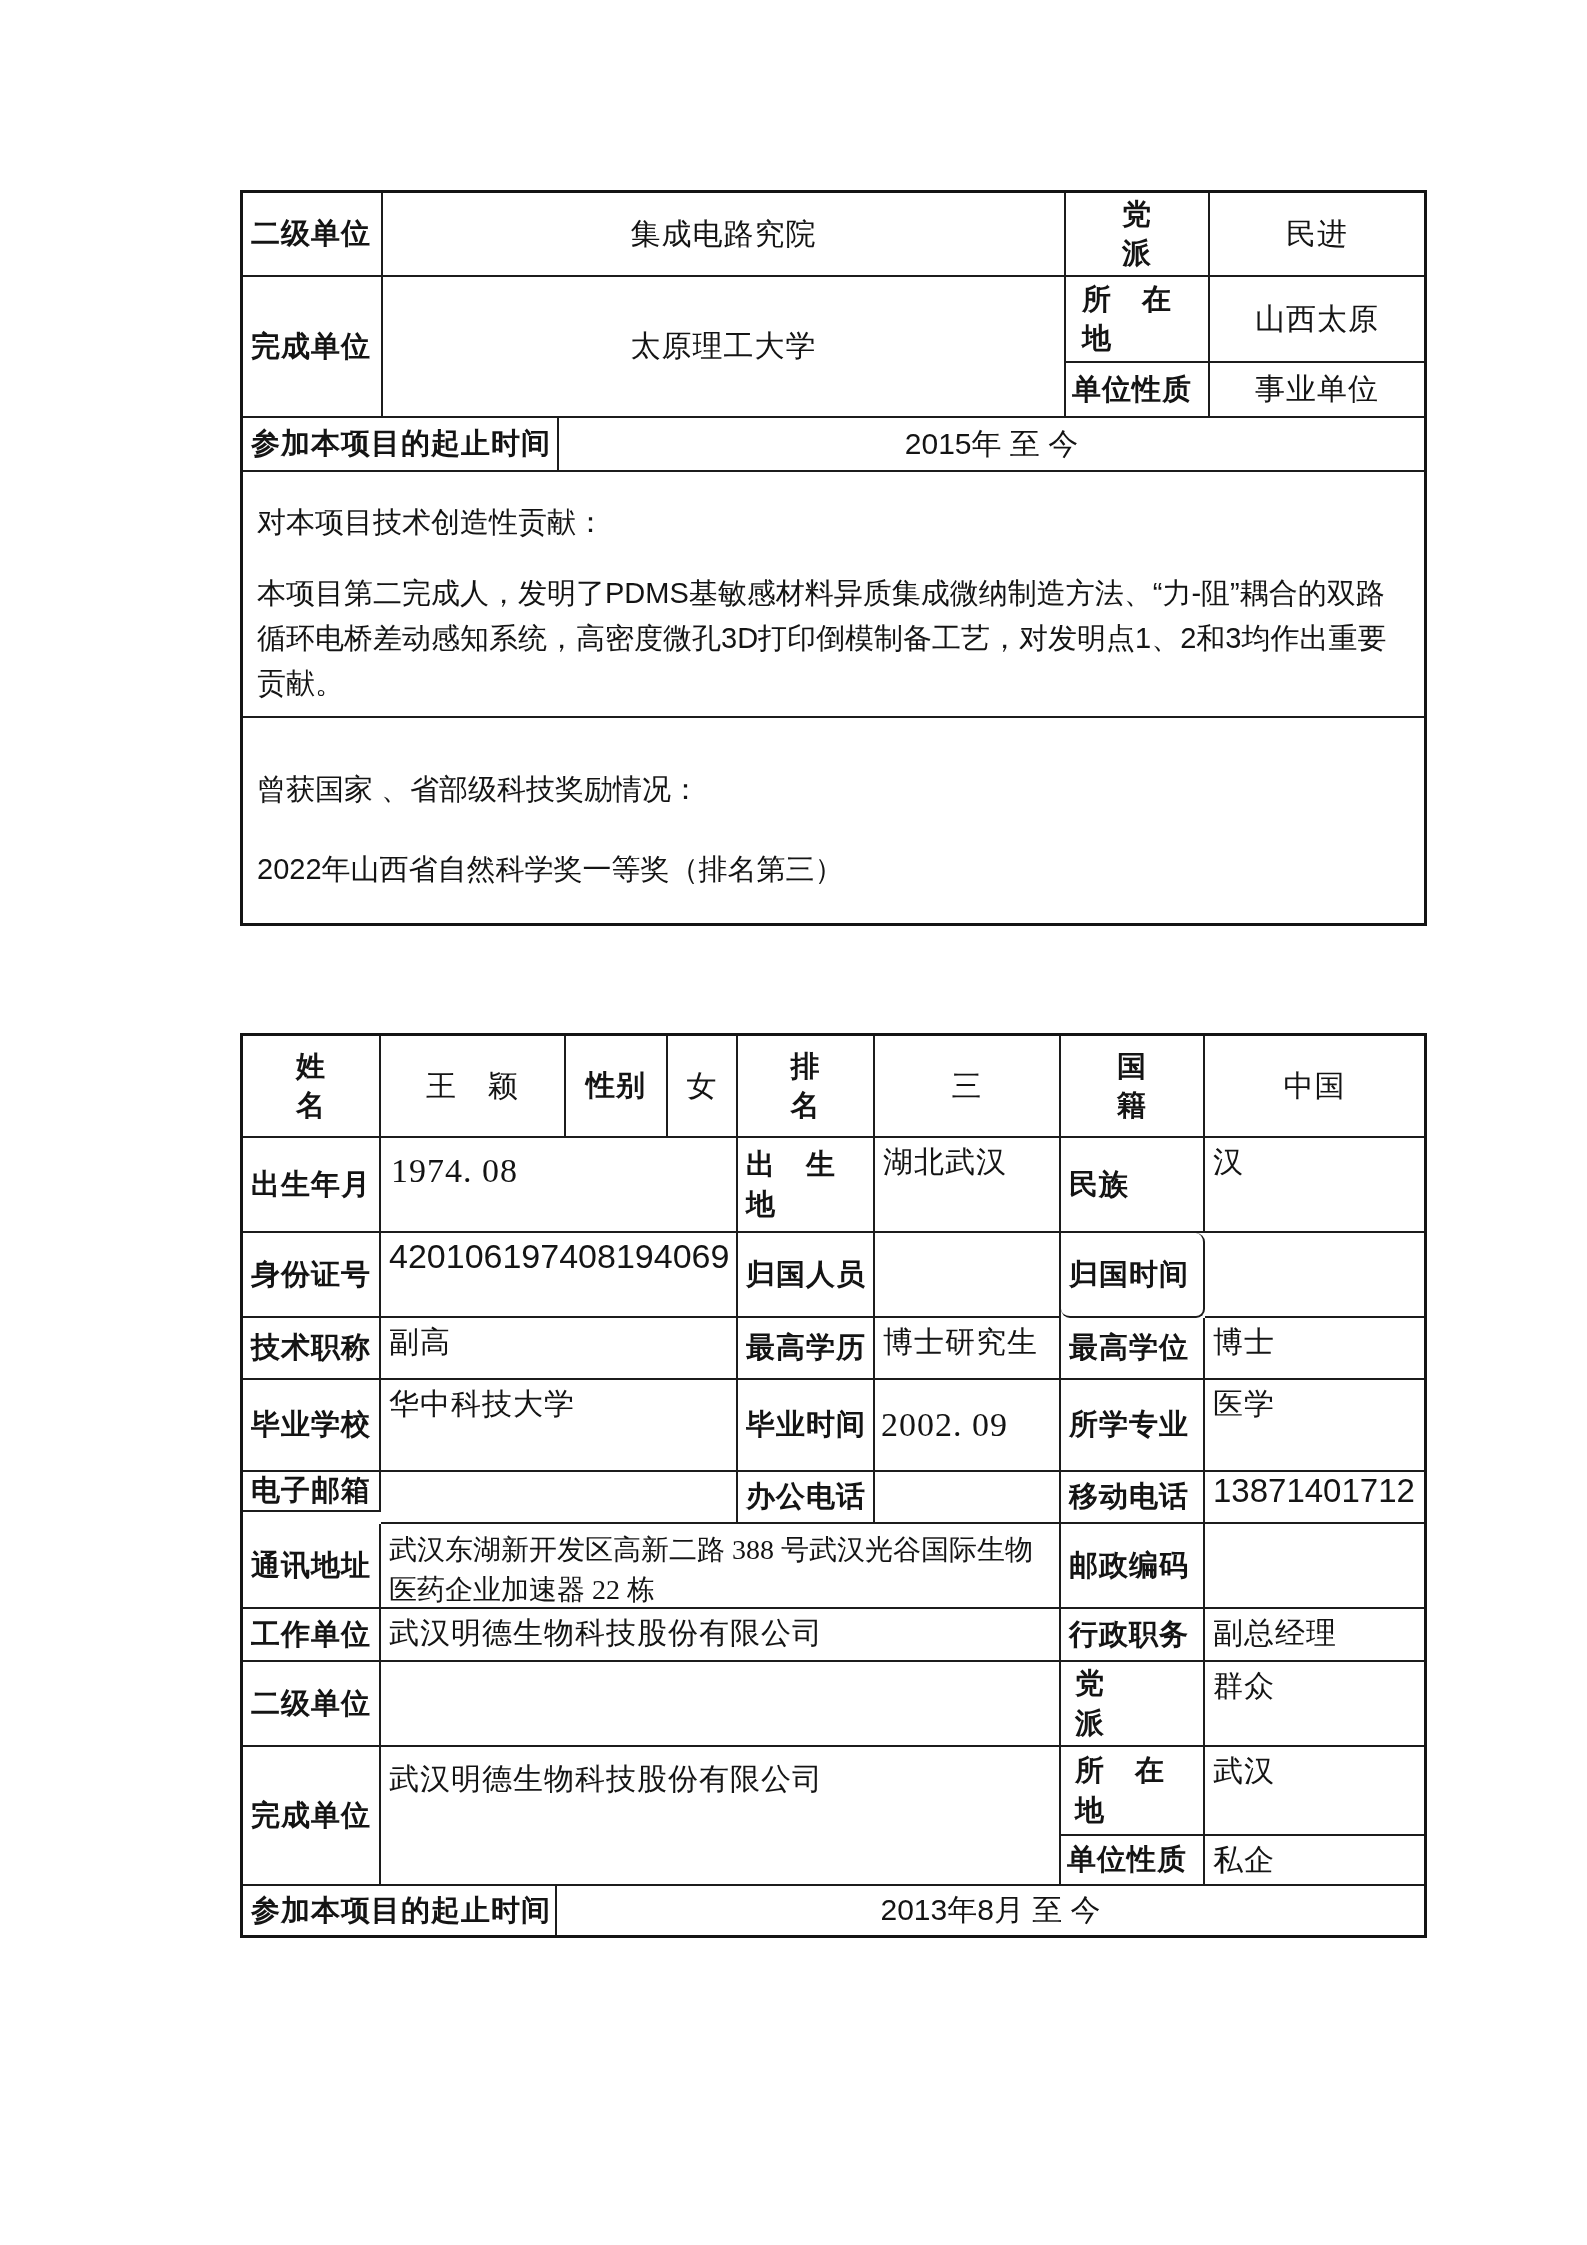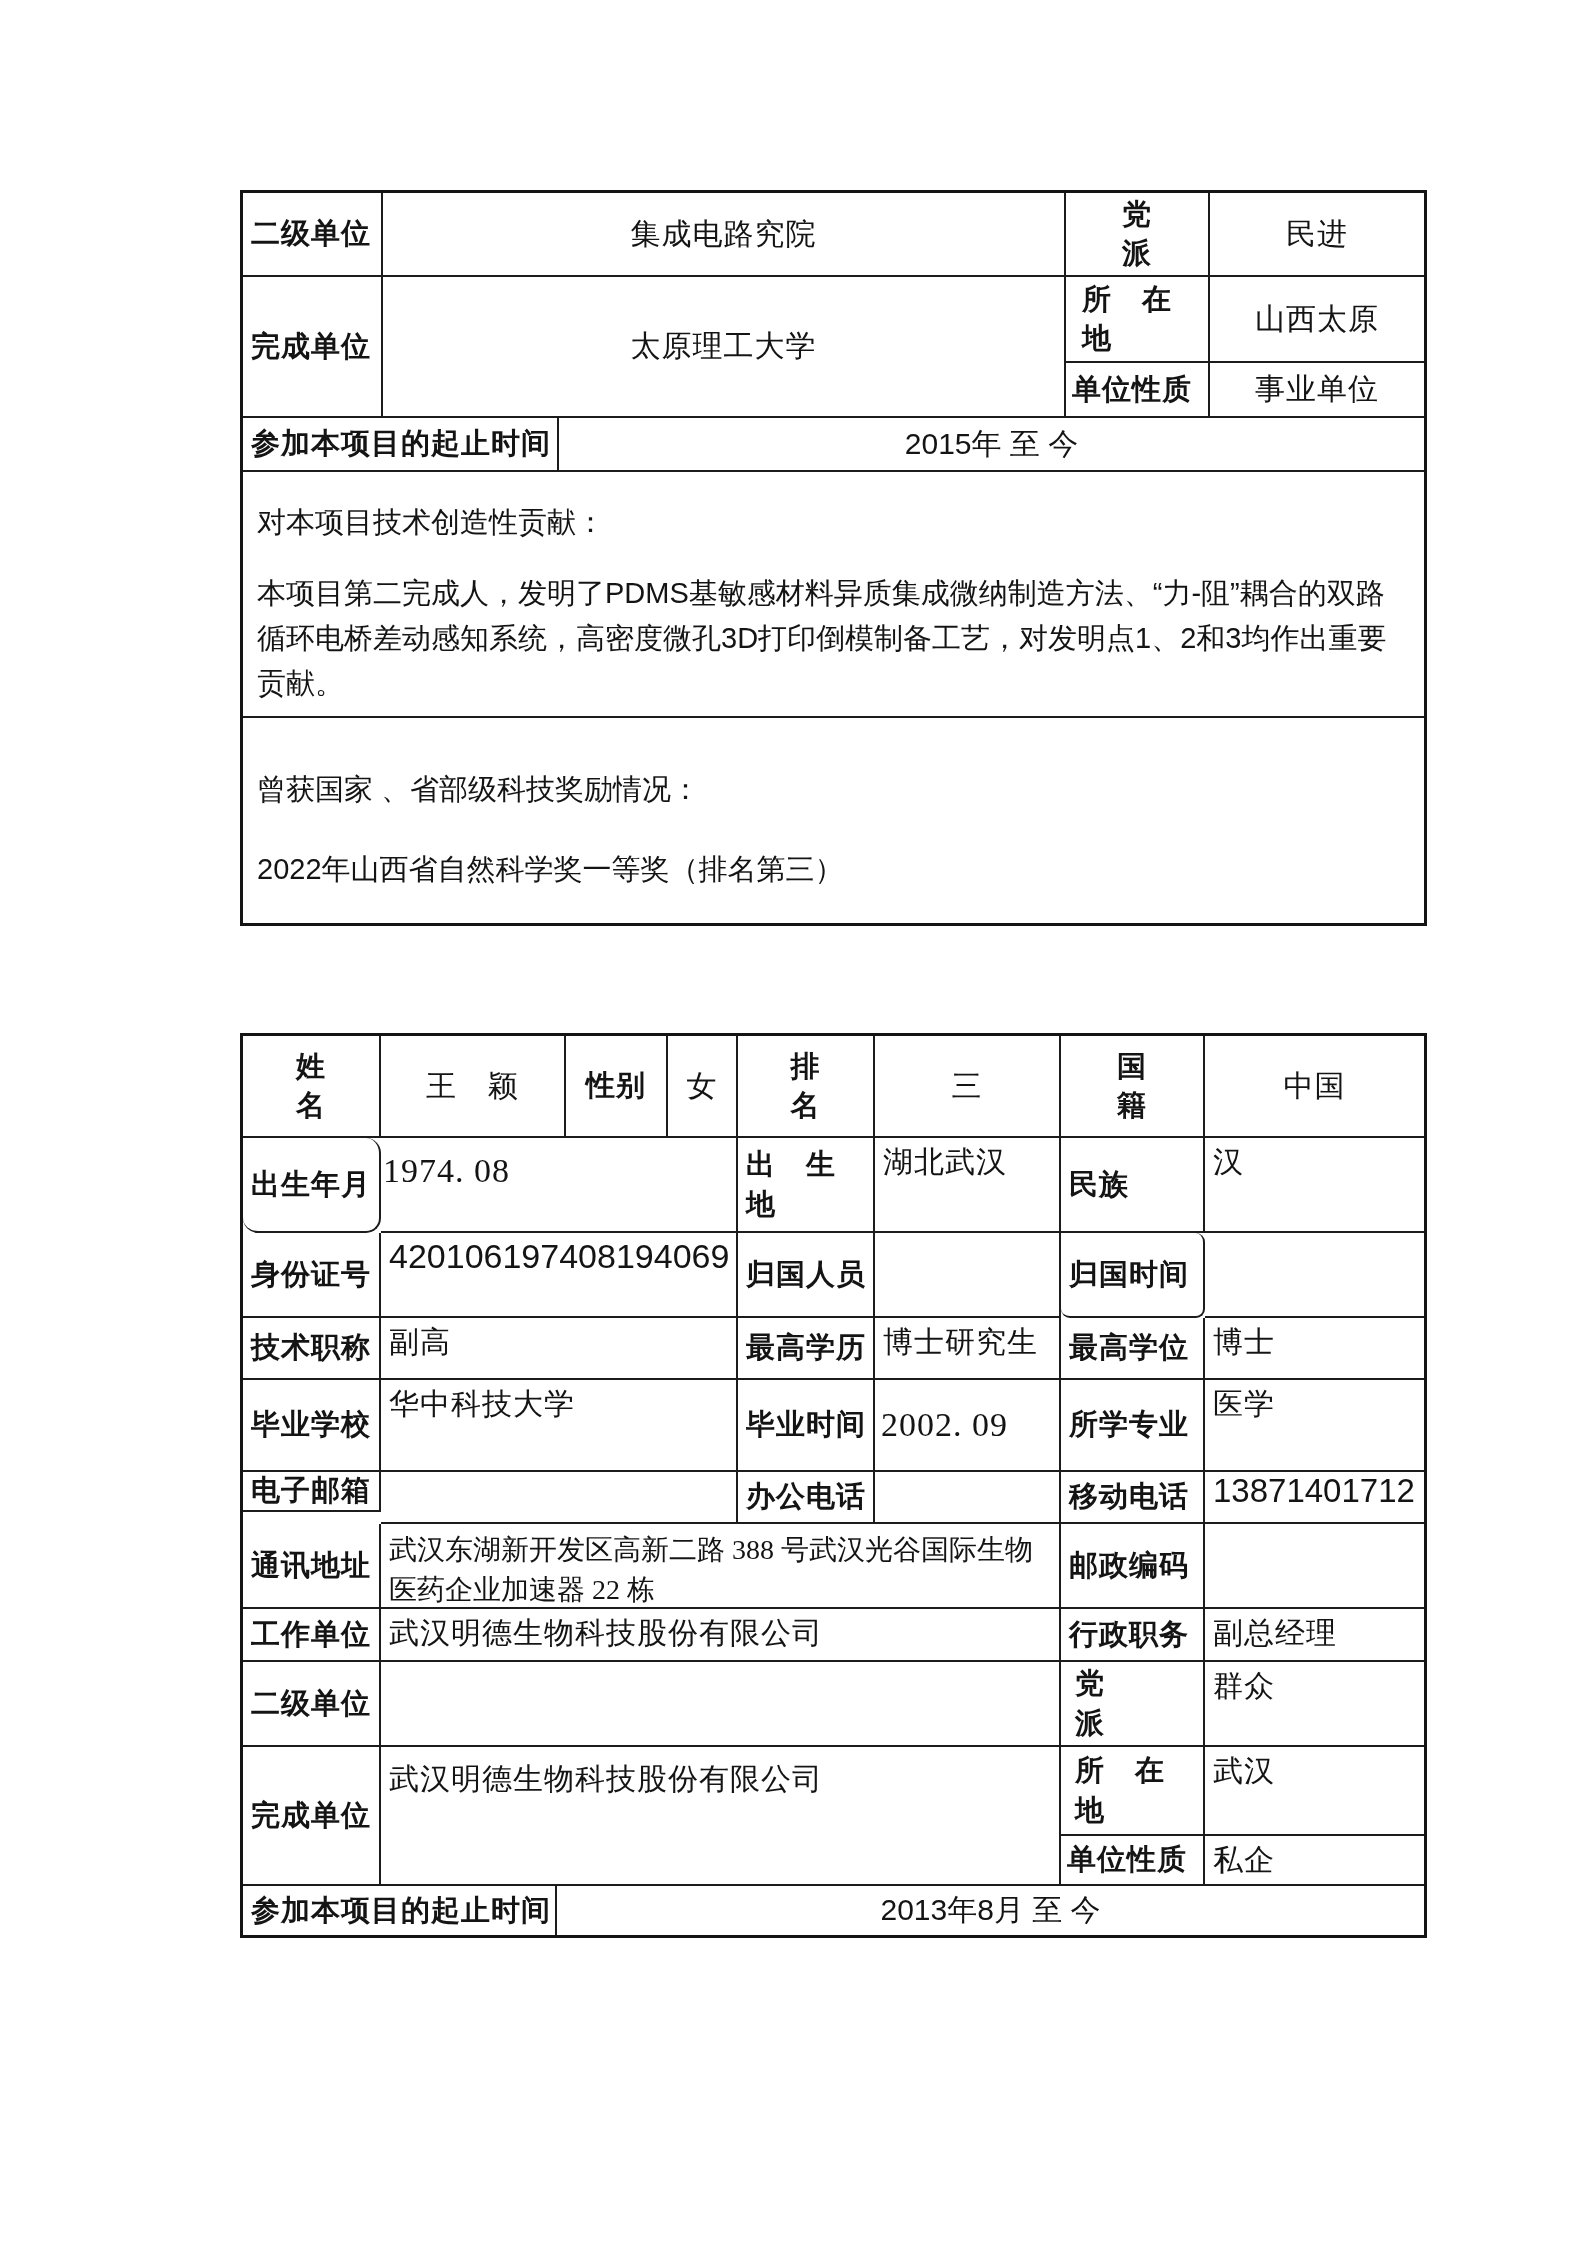--- a/index.html
+++ b/index.html
@@ -16,21 +16,21 @@
   .lab{font-family:"Liberation Sans",sans-serif;font-weight:600;font-size:29px;letter-spacing:1px;
        padding-left:8px;line-height:1.35;}
   .lab.pre{white-space:pre-line;}
   .lab.c{justify-content:center;text-align:center;padding-left:0;}
   
   .vser{font-family:"Liberation Serif",serif;font-weight:400;font-size:30px;letter-spacing:1px;}
   .vsan{font-family:"Liberation Sans",sans-serif;font-weight:500;font-size:30px;}
   .big{font-size:34px;}
   .ctr{justify-content:center;text-align:center;}
   .topl{align-items:flex-start;padding:4px 6px 0 8px;}
-  .midl{padding-left:2px;}
+  .midl{padding-left:10px;}
   .block{display:block;align-items:initial;}
   .contrib{padding:16px 18px 0 14px;font-size:29px;font-weight:500;line-height:45px;}
   .contrib .h{margin:12px 0 26px 0;}
   .contrib .b{margin:0;}
   .awards{padding:24px 16px 0 14px;font-size:29px;font-weight:500;line-height:44px;margin-top:25px;}
   .awards .h{margin:0;}
   .awards .i{margin:36px 0 0 0;}
   .addr{display:block;padding:6px 8px 0 8px;font-size:28px;line-height:40px;letter-spacing:0;}
 </style>
 </head>
@@ -75,21 +75,21 @@
     <div class="cell vser ctr" style="left:138px;top:0;width:185px;height:102px;">王　颖</div>
     <div class="cell lab c" style="left:323px;top:0;width:102px;height:102px;">性别</div>
     <div class="cell vser ctr" style="left:425px;top:0;width:70px;height:102px;">女</div>
     <div class="cell lab pre c" style="left:495px;top:0;width:137px;height:102px;">排
 名</div>
     <div class="cell vser ctr" style="left:632px;top:0;width:186px;height:102px;">三</div>
     <div class="cell lab pre c" style="left:818px;top:0;width:144px;height:102px;">国
 籍</div>
     <div class="cell vser ctr nr" style="left:962px;top:0;width:219px;height:102px;">中国</div>
 
-    <div class="cell lab" style="left:0;top:102px;width:138px;height:95px;border-radius:15px;">出生年月</div>
+    <div class="cell lab" style="left:0;top:102px;width:138px;height:95px;">出生年月</div>
     <div class="cell vser big midl" style="left:138px;top:102px;width:357px;height:95px;align-items:flex-start;padding-top:14px;">1974. 08</div>
     <div class="cell lab pre" style="left:495px;top:102px;width:137px;height:95px;">出　生
 地</div>
     <div class="cell vser topl" style="left:632px;top:102px;width:186px;height:95px;">湖北武汉</div>
     <div class="cell lab" style="left:818px;top:102px;width:144px;height:95px;">民族</div>
     <div class="cell vser topl nr" style="left:962px;top:102px;width:219px;height:95px;">汉</div>
 
     <div class="cell lab" style="left:0;top:197px;width:138px;height:85px;">身份证号</div>
     <div class="cell vsan big topl" style="left:138px;top:197px;width:357px;height:85px;letter-spacing:0;">420106197408194069</div>
     <div class="cell lab" style="left:495px;top:197px;width:137px;height:85px;">归国人员</div>

